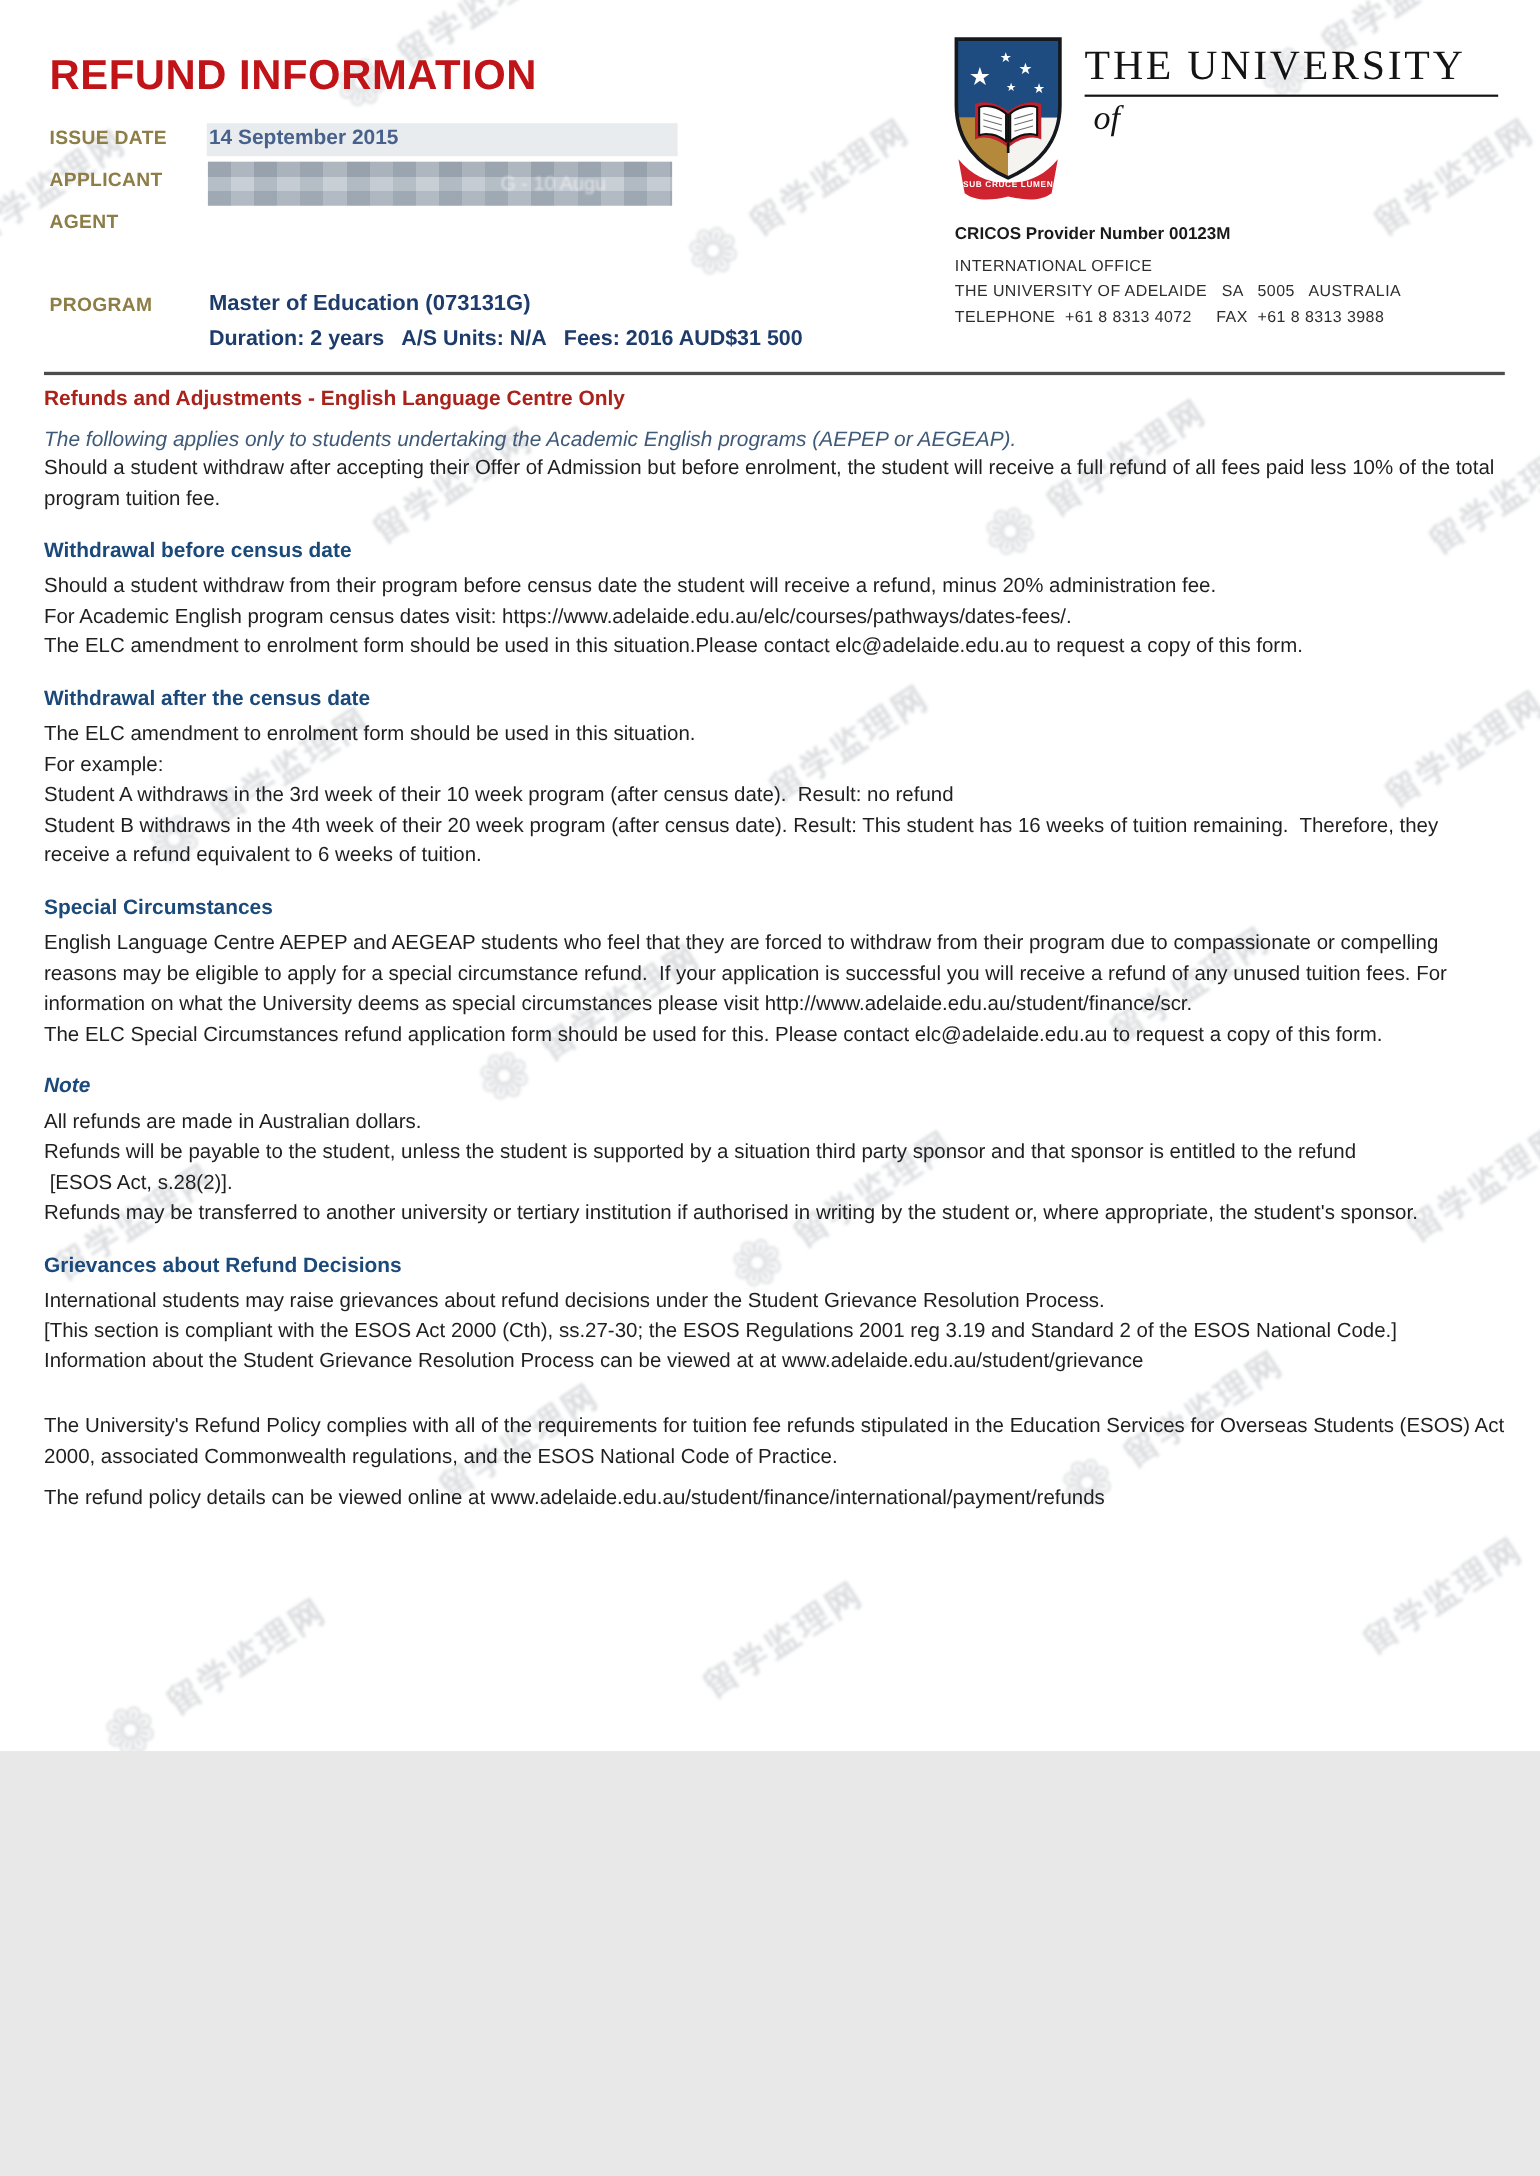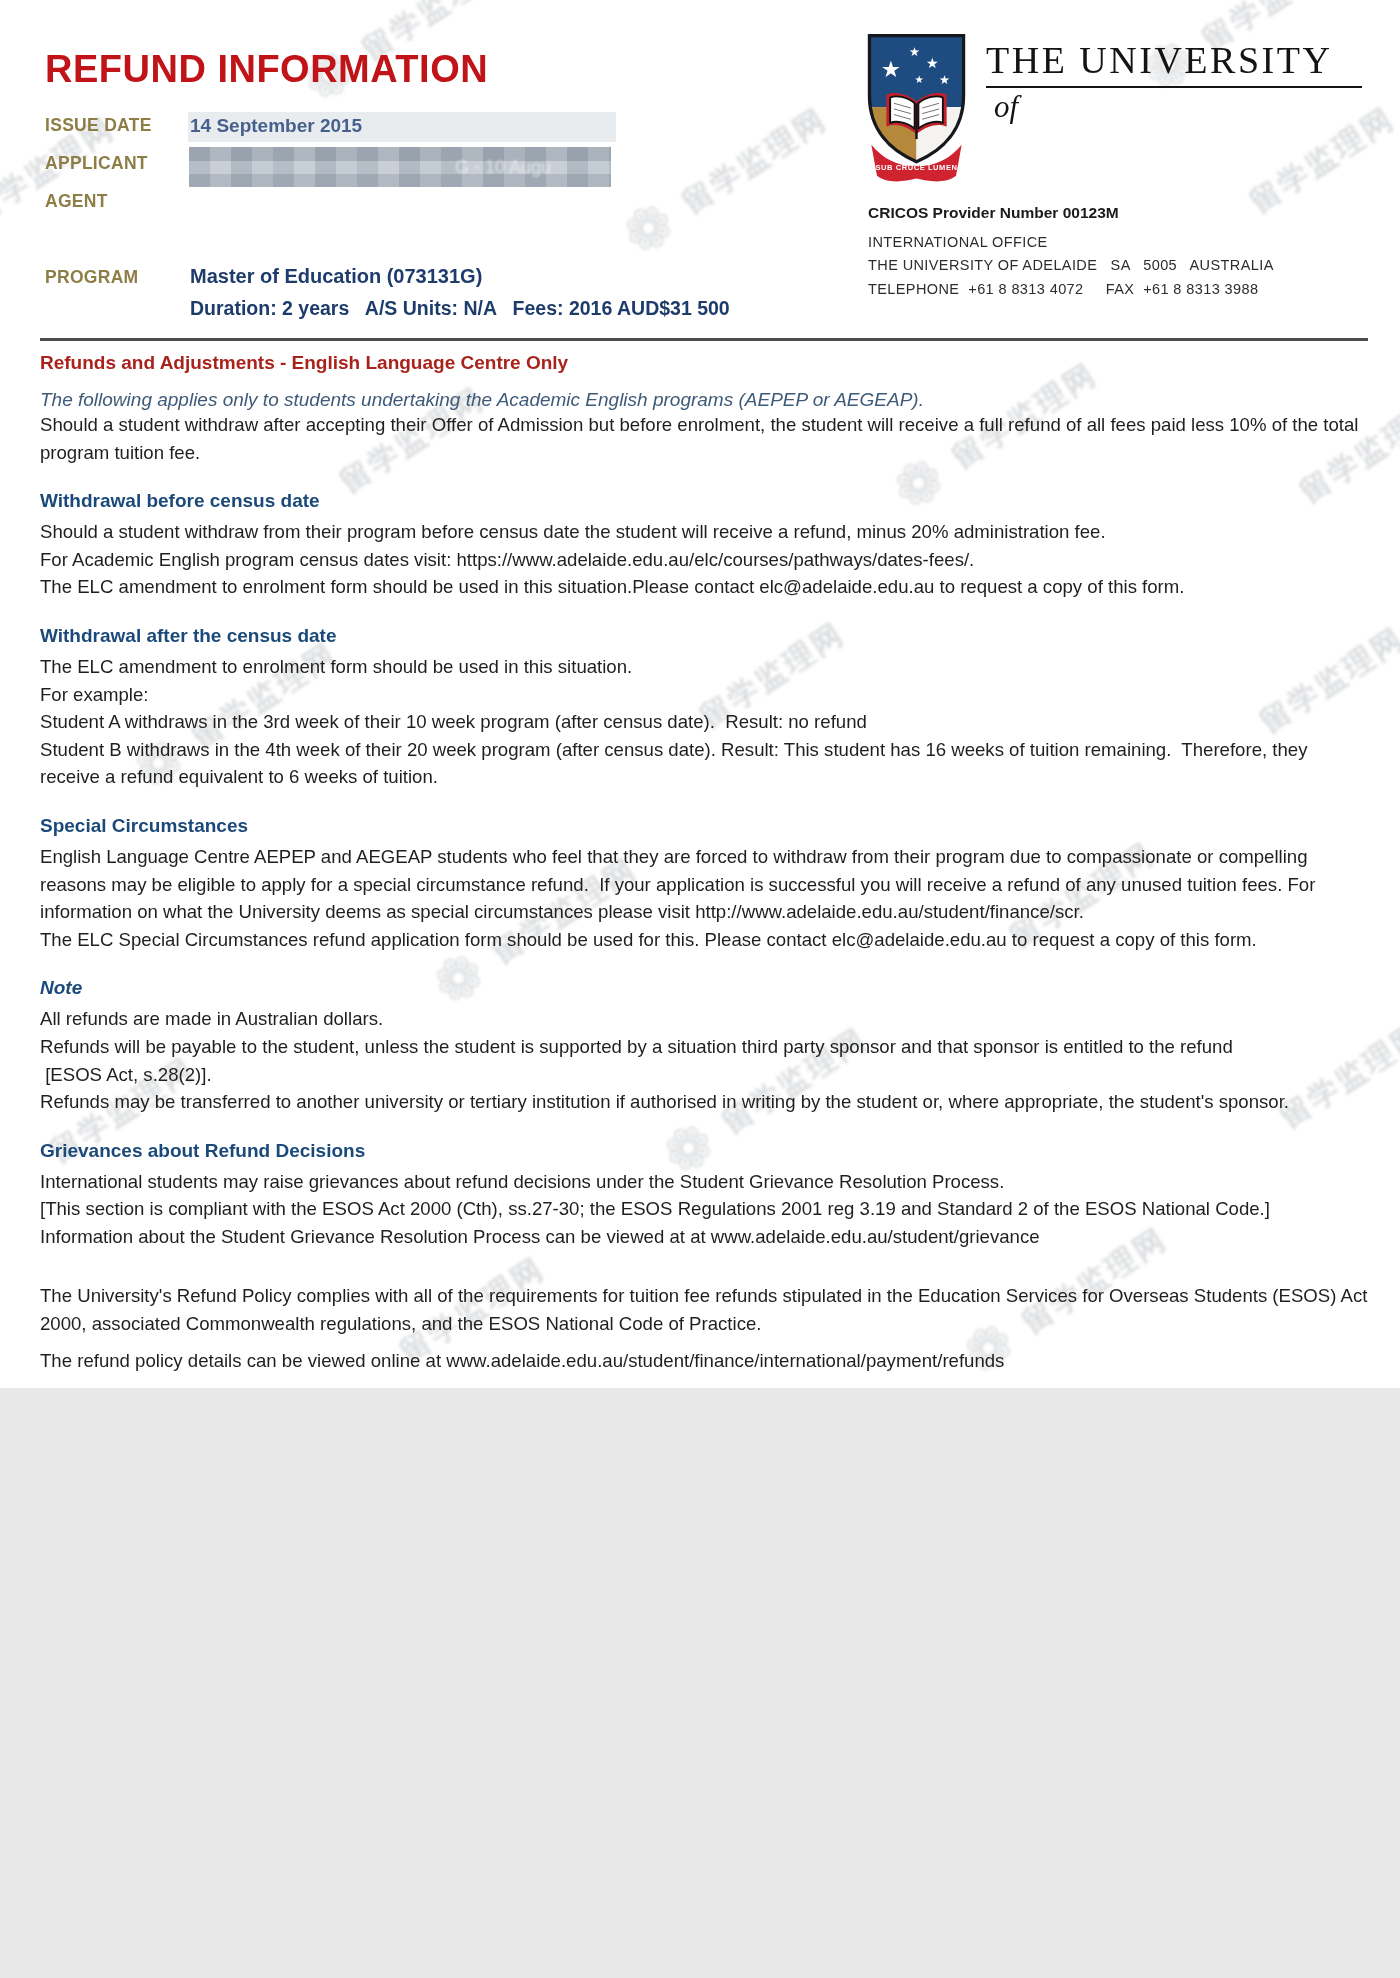--- a/index.html
+++ b/index.html
@@ -1,18 +1,18 @@
 <!DOCTYPE html>
 <html><head>
 <meta charset="utf-8">
 <style>
   html,body{margin:0;padding:0;background:#e8e8e8;}
   .page{
     position:relative;
-    width:1400px;height:1388px;
+    width:1400px;height:1592px;
     background:#ffffff;
     font-family:"Liberation Sans",sans-serif;
     overflow:hidden;
     margin:0 auto;
   }
   
   .wm{
     position:absolute;
     display:flex;align-items:center;gap:16px;
     transform:rotate(-33deg);

